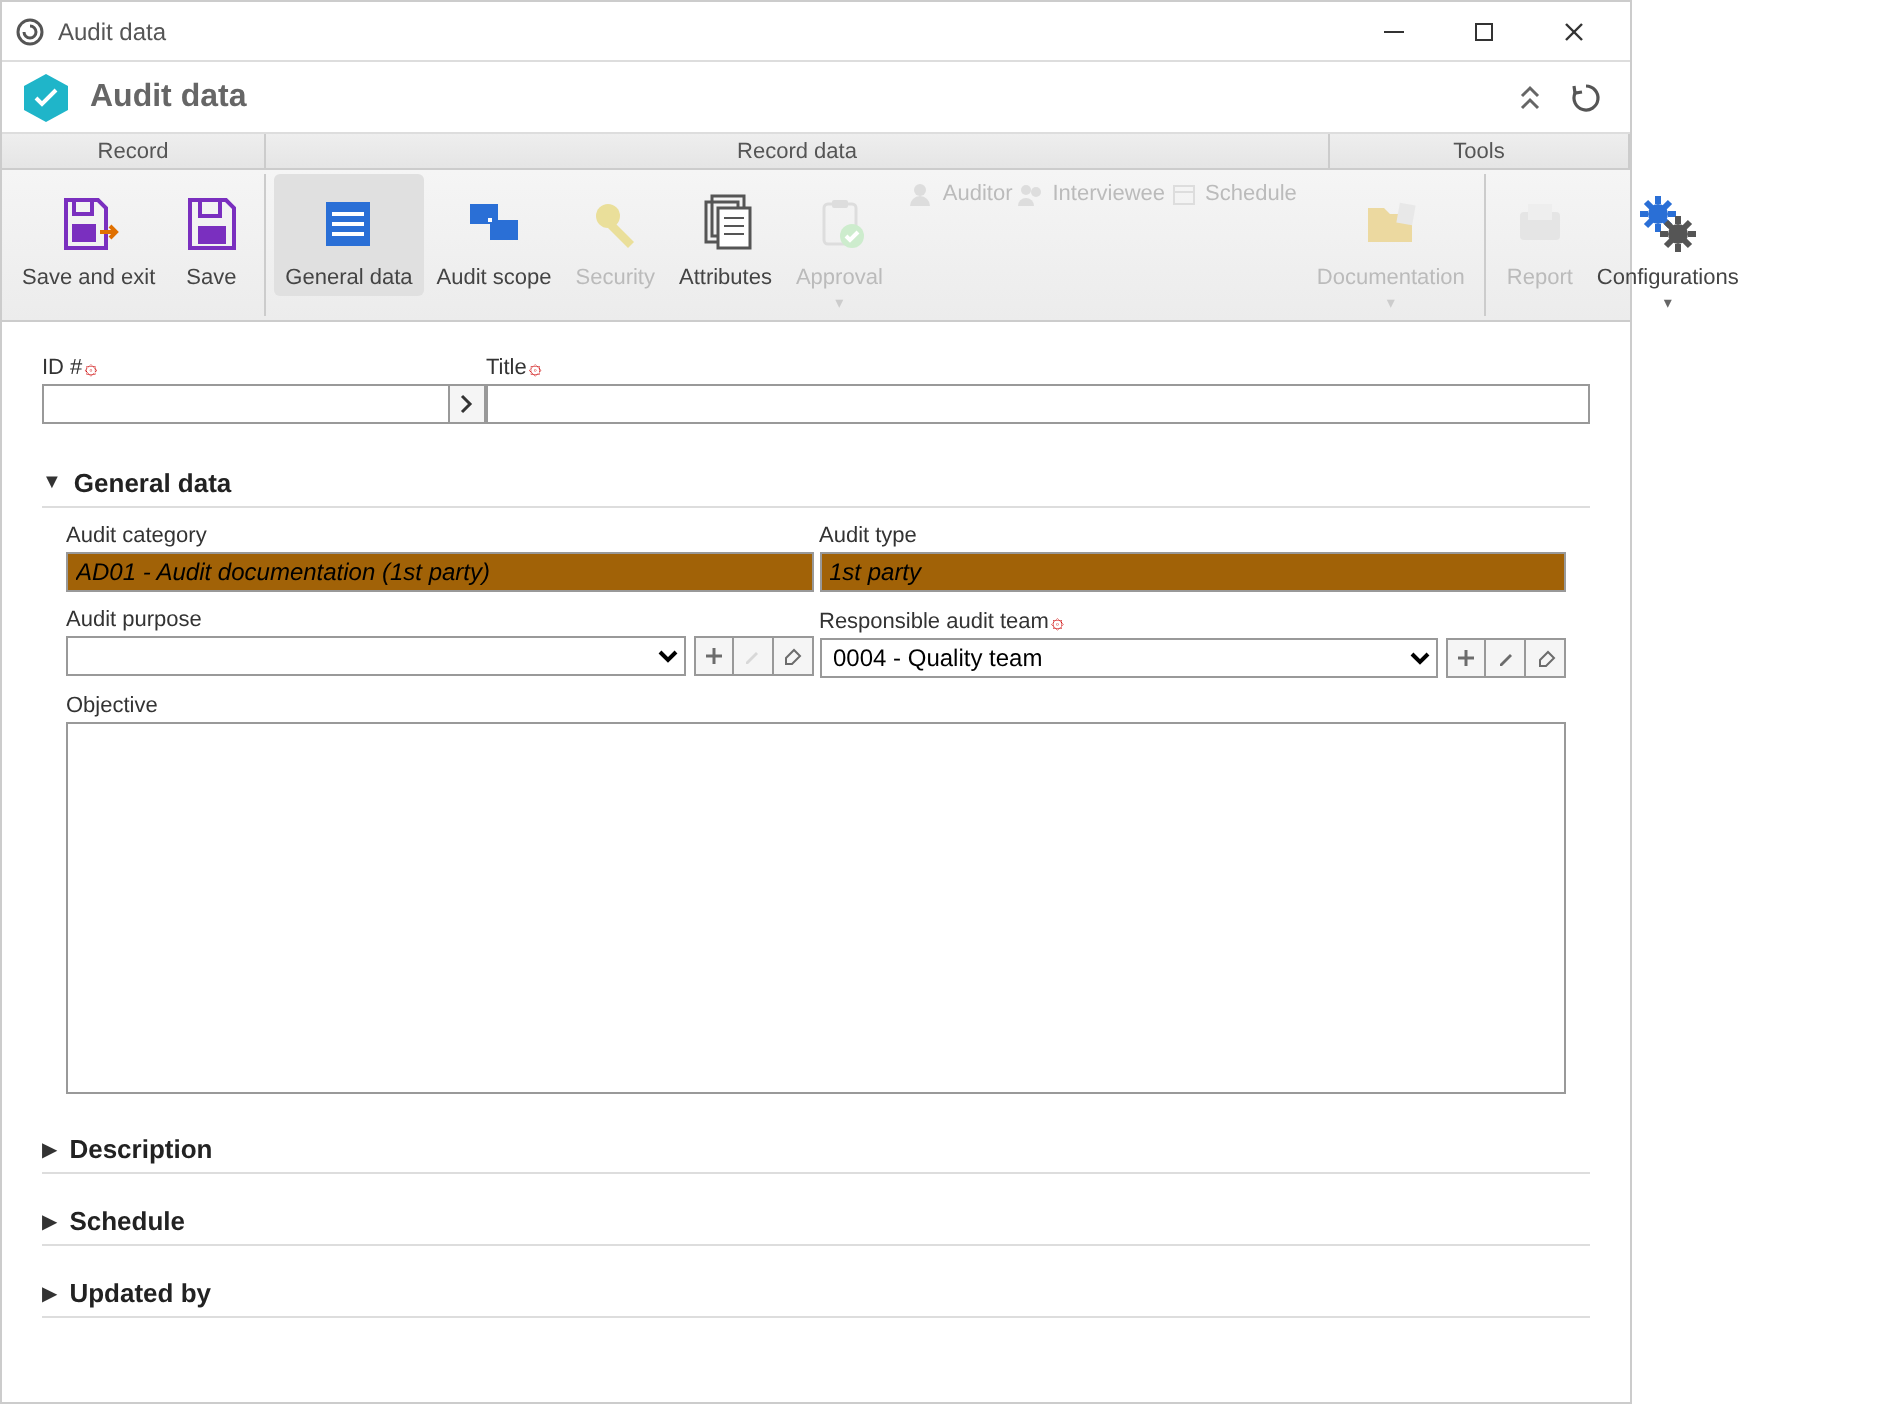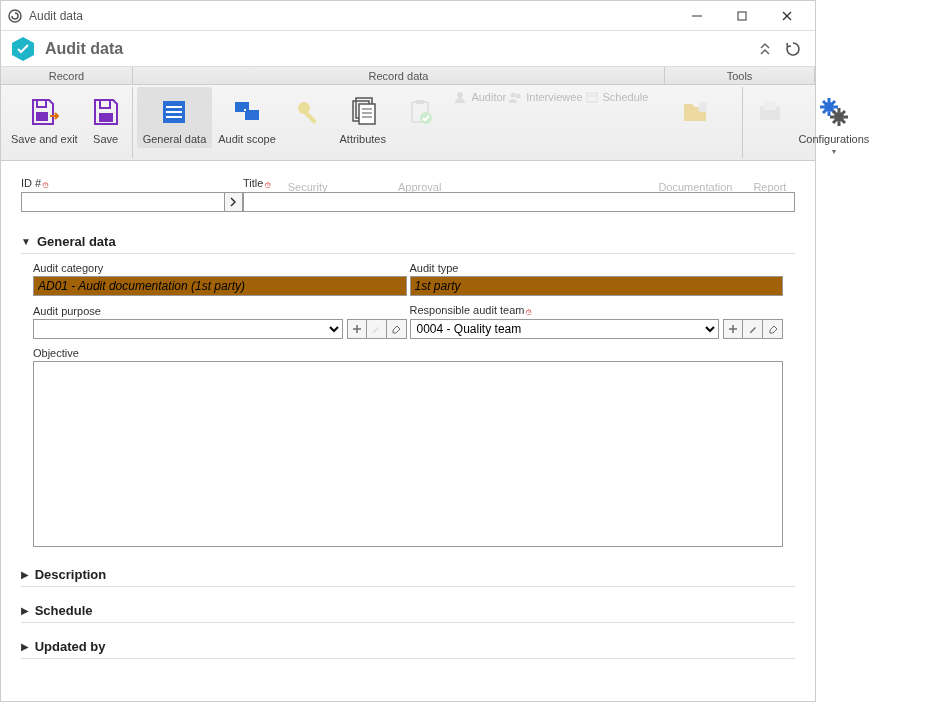--- a/index.html
+++ b/index.html
@@ -22,21 +22,21 @@
 .ribbon-tab { text-align: center; font-size: 11px; color: #555; line-height: 18px; border-right: 1px solid #ccc; }
 .rt1 { width: 132px; }
 .rt2 { flex: 1; }
 .rt3 { width: 150px; }
 
 .ribbon { height: 76px; background: linear-gradient(#f5f5f5, #ececec); display: flex; border-bottom: 1px solid #ccc; padding: 2px 0; }
 .rgroup { display: flex; border-right: 1px solid #ccc; padding: 0 4px; align-items: flex-start; }
 .rbtn { display: flex; flex-direction: column; align-items: center; justify-content: flex-start; padding: 4px 6px 2px; min-width: 44px; position: relative; }
 .rbtn .ricon { height: 42px; display: flex; align-items: center; justify-content: center; }
 .rbtn .rlabel { font-size: 11px; color: #444; text-align: center; line-height: 13px; white-space: nowrap; }
-.rbtn.disabled .rlabel { color: #bbb; margin-top: 48px; }
+.rbtn.disabled .rlabel { color: #bbb; }
 .rbtn.active { background: #e0e0e0; border-radius: 3px; }
 .rbtn .drop { font-size: 8px; color: #666; margin-top: 1px; }
 .rbtn.disabled .drop { color: #ccc; }
 
 .stacked { display: flex; flex-direction: row; justify-content: center; height: 66px; padding: 0 4px; }
 .stacked .srow { display: flex; align-items: center; height: 20px; font-size: 11px; color: #bbb; }
 .stacked .srow .sicon { width: 18px; display: flex; justify-content: center; margin-right: 2px; }
 
 .content { flex: 1; overflow-y: auto; padding: 16px 20px 16px 20px; position: relative; }
 .content::-webkit-scrollbar { width: 10px; }
@@ -53,21 +53,21 @@
 .txt { height: 20px; border: 1px solid #999; padding: 0 4px; font-size: 12px; width: 100%; }
 .txt.ro { background: #a16207; font-style: italic; }
 .pickbtn { width: 20px; height: 20px; border: 1px solid #999; border-left: none; background: #f5f5f5; display: flex; align-items: center; justify-content: center; font-size: 11px; font-weight: bold; }
 
 .section { margin-bottom: 12px; }
 .sec-head { display: flex; align-items: center; padding: 4px 0; border-bottom: 1px solid #ddd; cursor: pointer; }
 .sec-head .tri { font-size: 10px; margin-right: 6px; color: #333; }
 .sec-head .sh-title { font-size: 13px; font-weight: bold; color: #222; }
 .sec-body { padding: 8px 12px 4px 12px; }
 
-.row2 { display: flex; gap: 3px; margin-bottom: 8px; align-items: flex-end; }
+.row2 { display: flex; gap: 3px; margin-bottom: 8px; }
 .col { flex: 1; display: flex; flex-direction: column; }
 .sel { height: 20px; border: 1px solid #999; font-size: 12px; padding: 0 2px; width: 100%; background: #fff; }
 .btnset { display: flex; }
 .sbtn { width: 20px; height: 20px; border: 1px solid #999; border-left: none; background: #f5f5f5; display: flex; align-items: center; justify-content: center; font-size: 11px; }
 .sbtn.first { border-left: 1px solid #999; margin-left: 4px; }
 .sbtn svg { opacity: 0.7; }
 
 .txta { width: 100%; height: 186px; border: 1px solid #999; resize: none; font-size: 12px; padding: 4px; font-family: inherit; }
 </style>
 </head>

